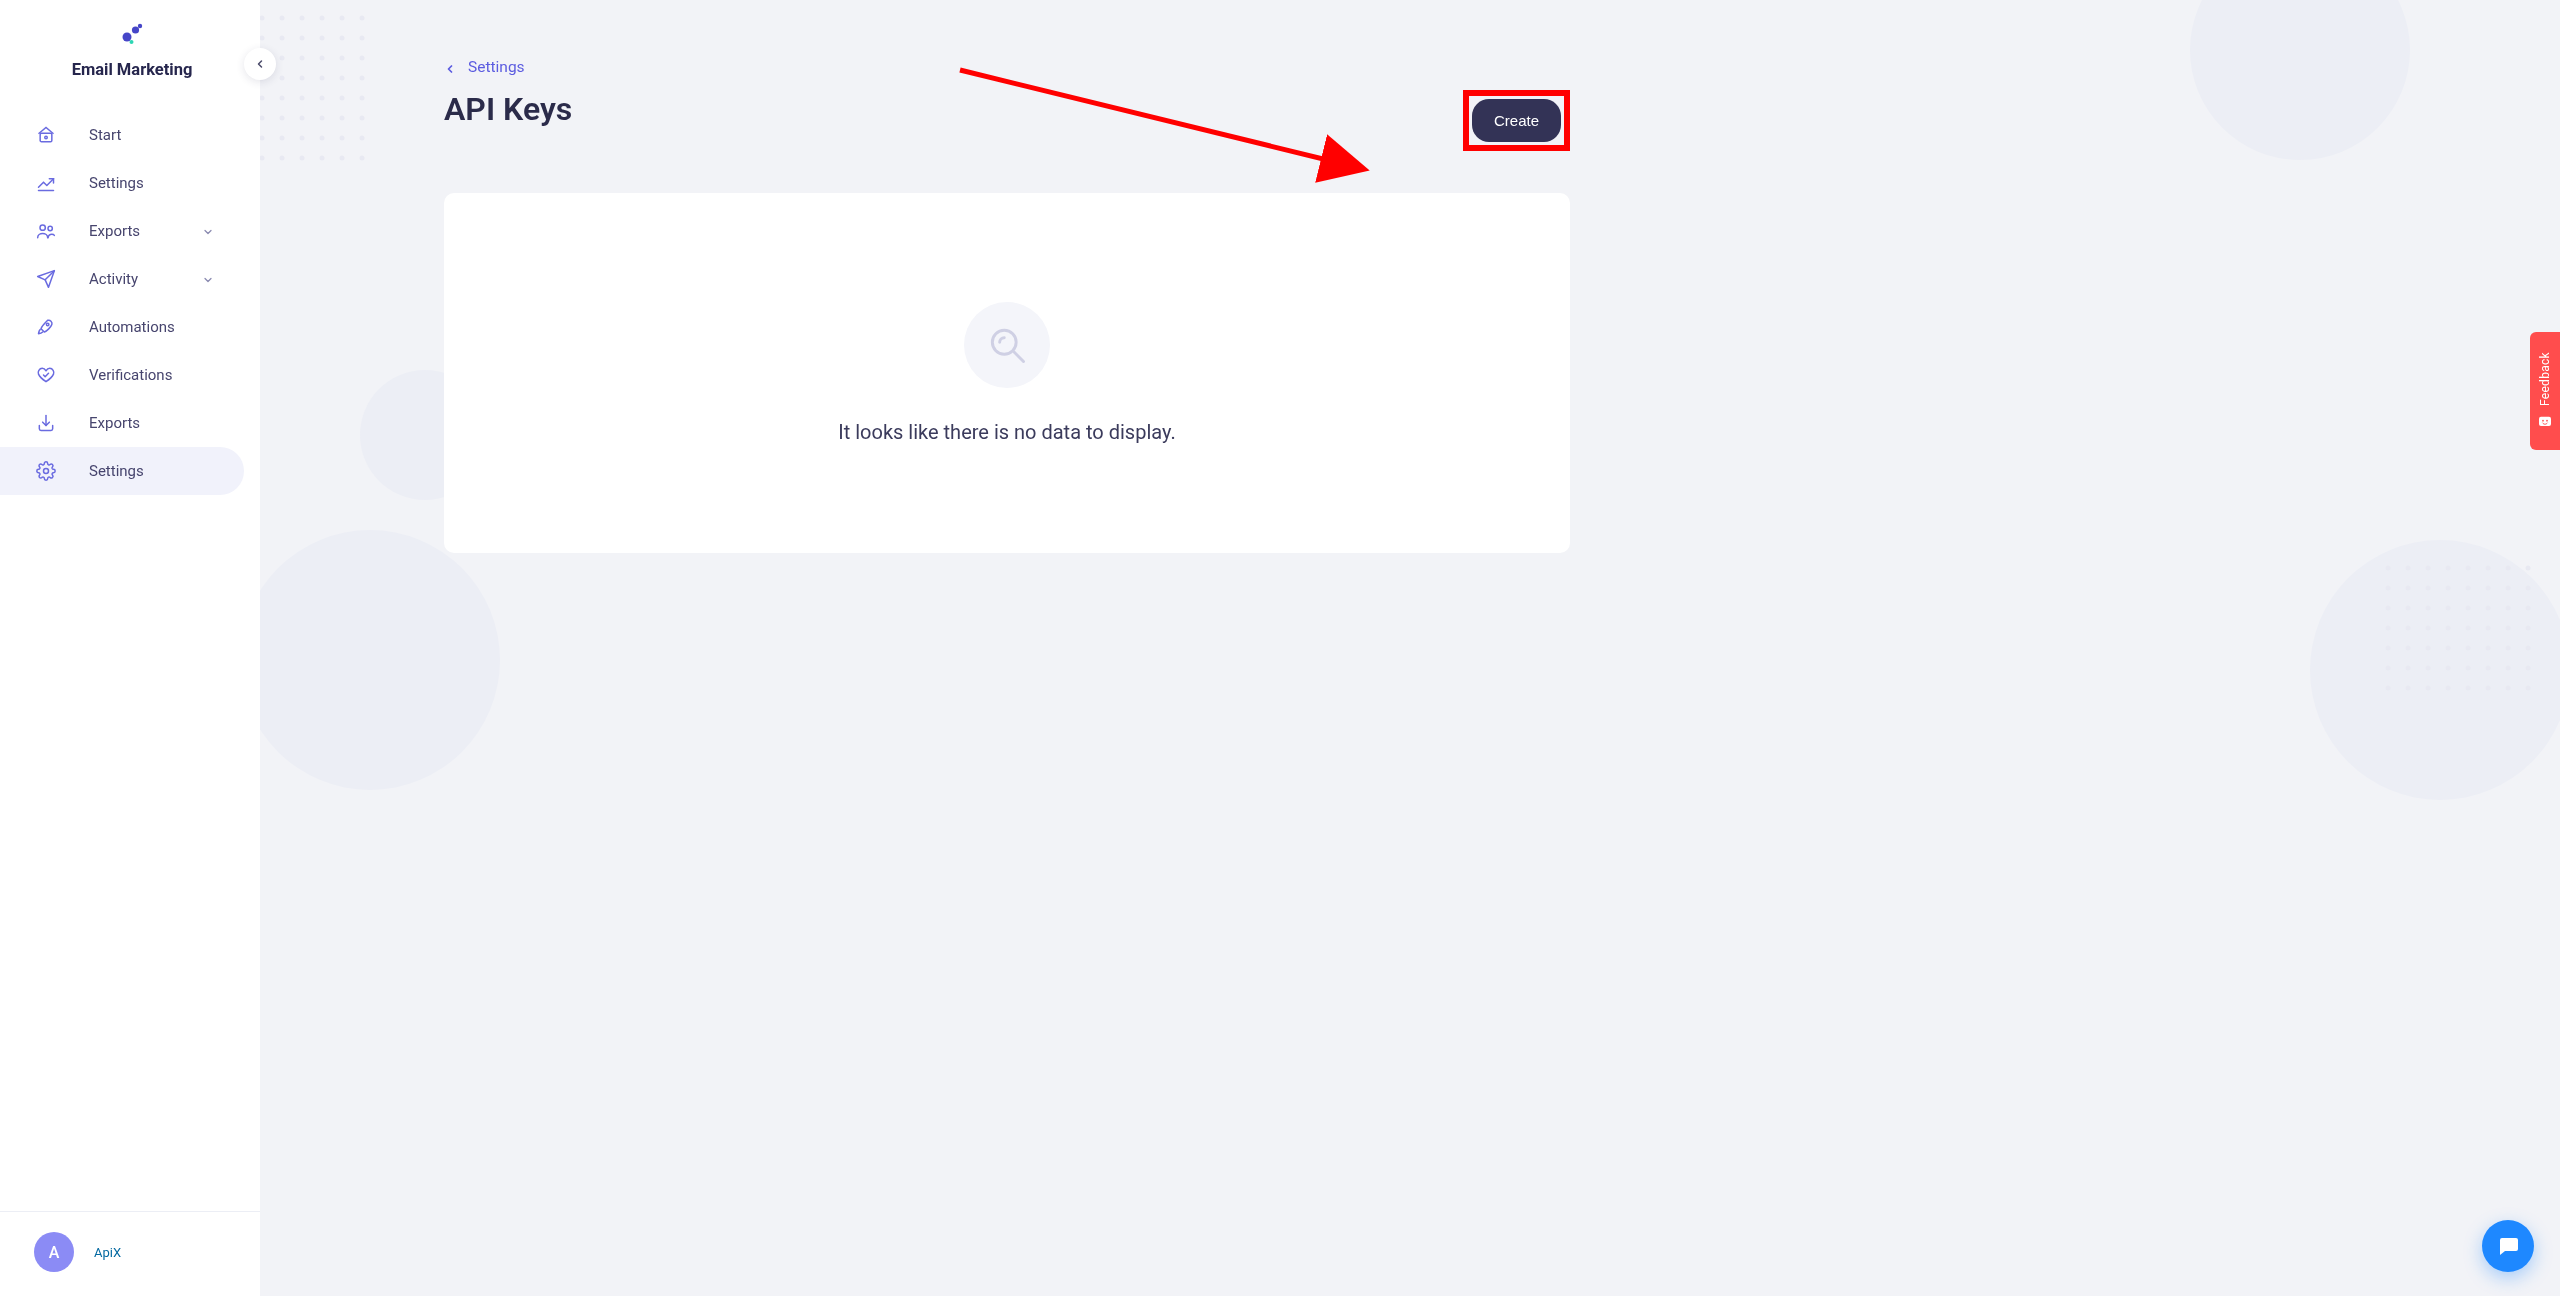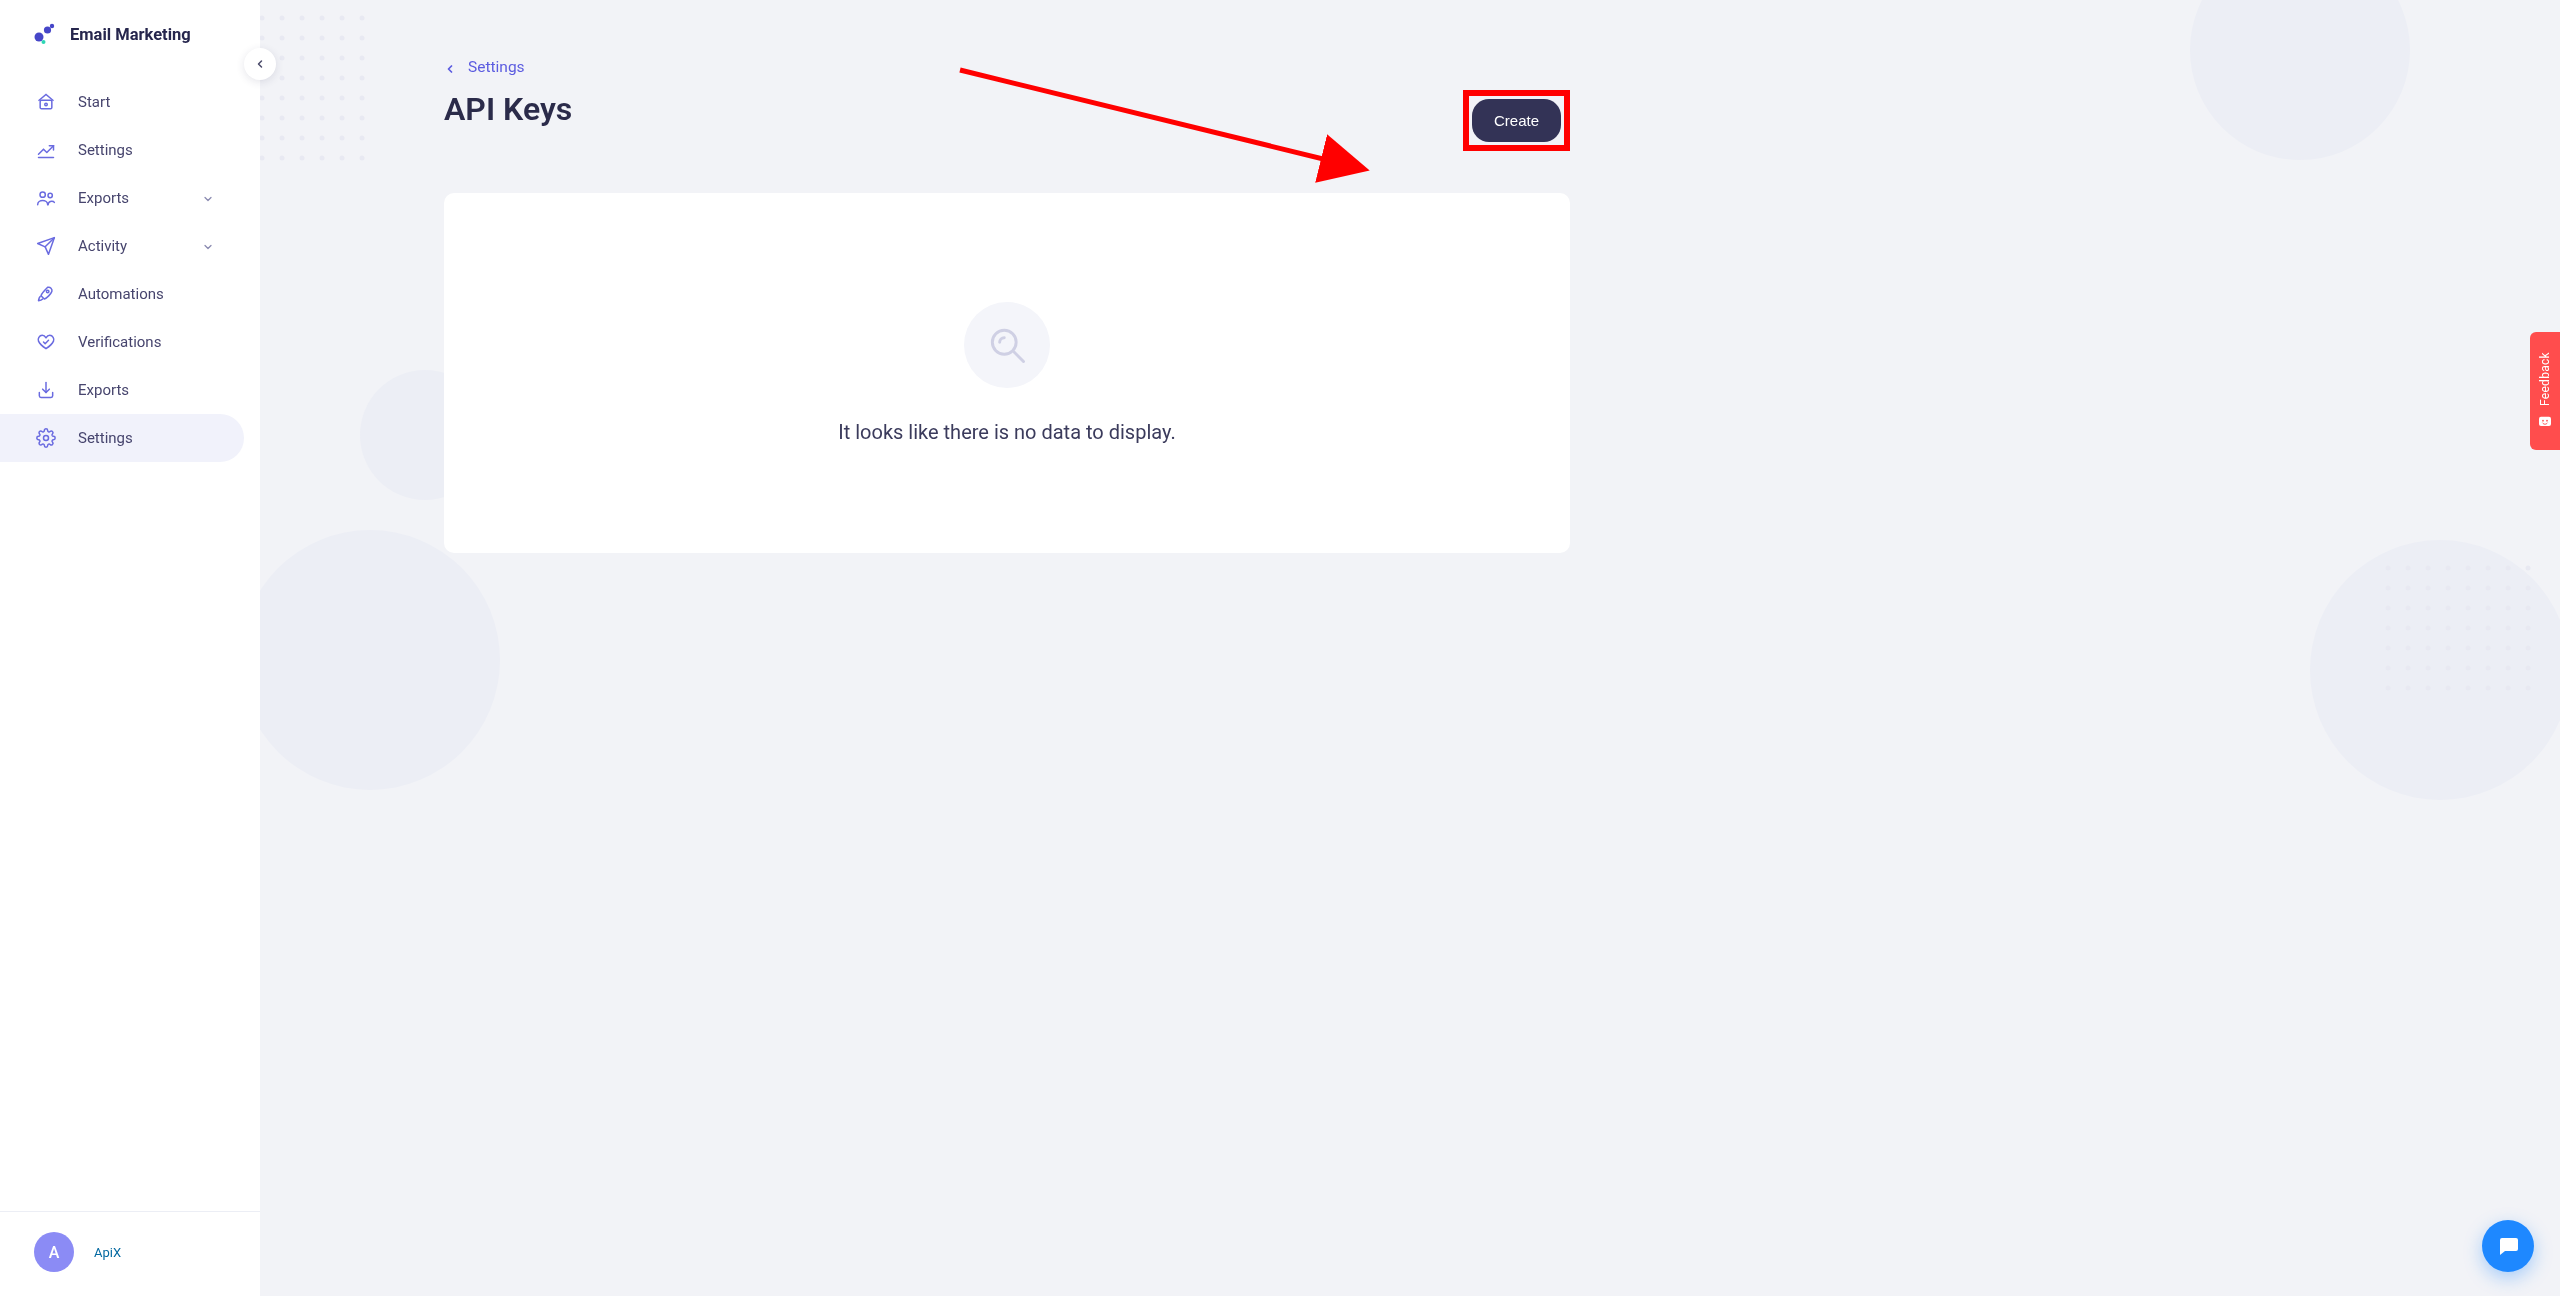--- a/index.html
+++ b/index.html
@@ -23,20 +23,21 @@
     display: flex;
     flex-direction: column;
     position: relative;
     z-index: 5;
   }
   .brand {
     display: flex;
     align-items: center;
     gap: 14px;
     padding: 22px 28px 26px 32px;
+    flex-direction: column;
   }
   .brand-logo {
     width: 24px; height: 24px;
     position: relative;
   }
   .brand-name {
     font-weight: 700;
     font-size: 16.5px;
     color: #26264d;
   }
@@ -53,21 +54,21 @@
     justify-content: center;
     cursor: pointer;
     color: #4a4a6a;
   }
   .nav {
     padding: 6px 8px 0 0;
   }
   .nav-item {
     display: flex;
     align-items: center;
-    gap: 22px;
+    gap: 33px;
     padding: 14px 18px 14px 36px;
     color: #47456e;
     font-size: 15px;
     cursor: pointer;
     border-radius: 0 24px 24px 0;
     margin-right: 8px;
     position: relative;
   }
   .nav-item.active {
     background: #f1f2fb;

